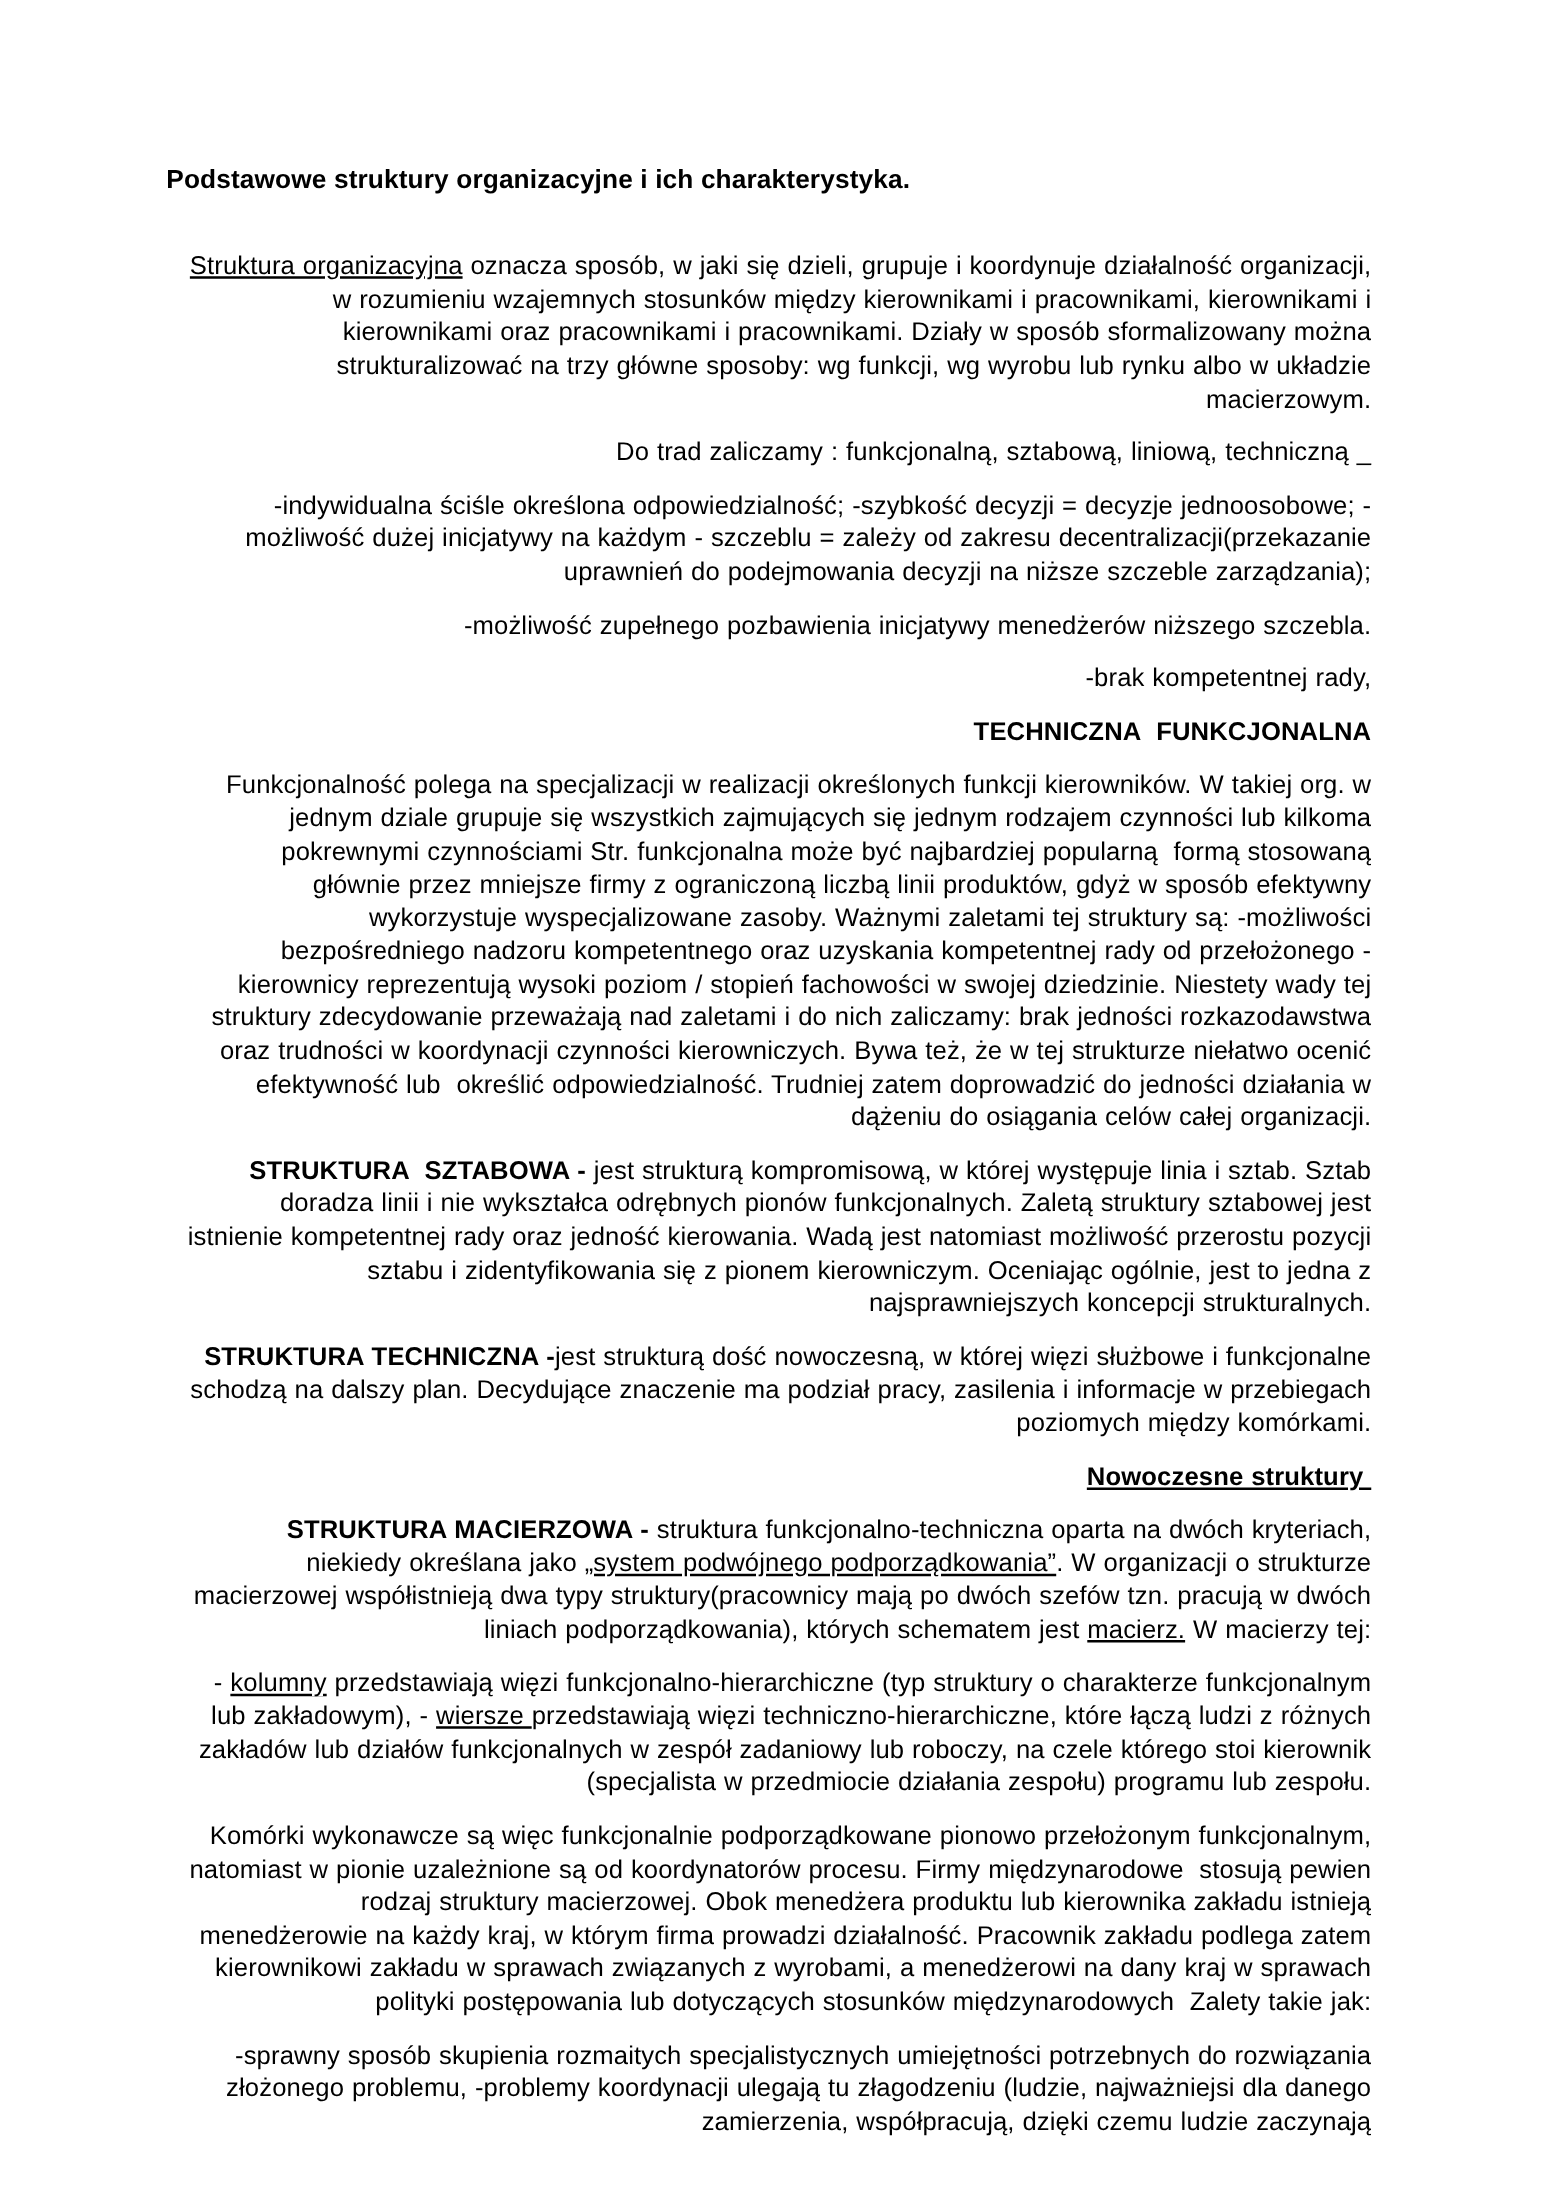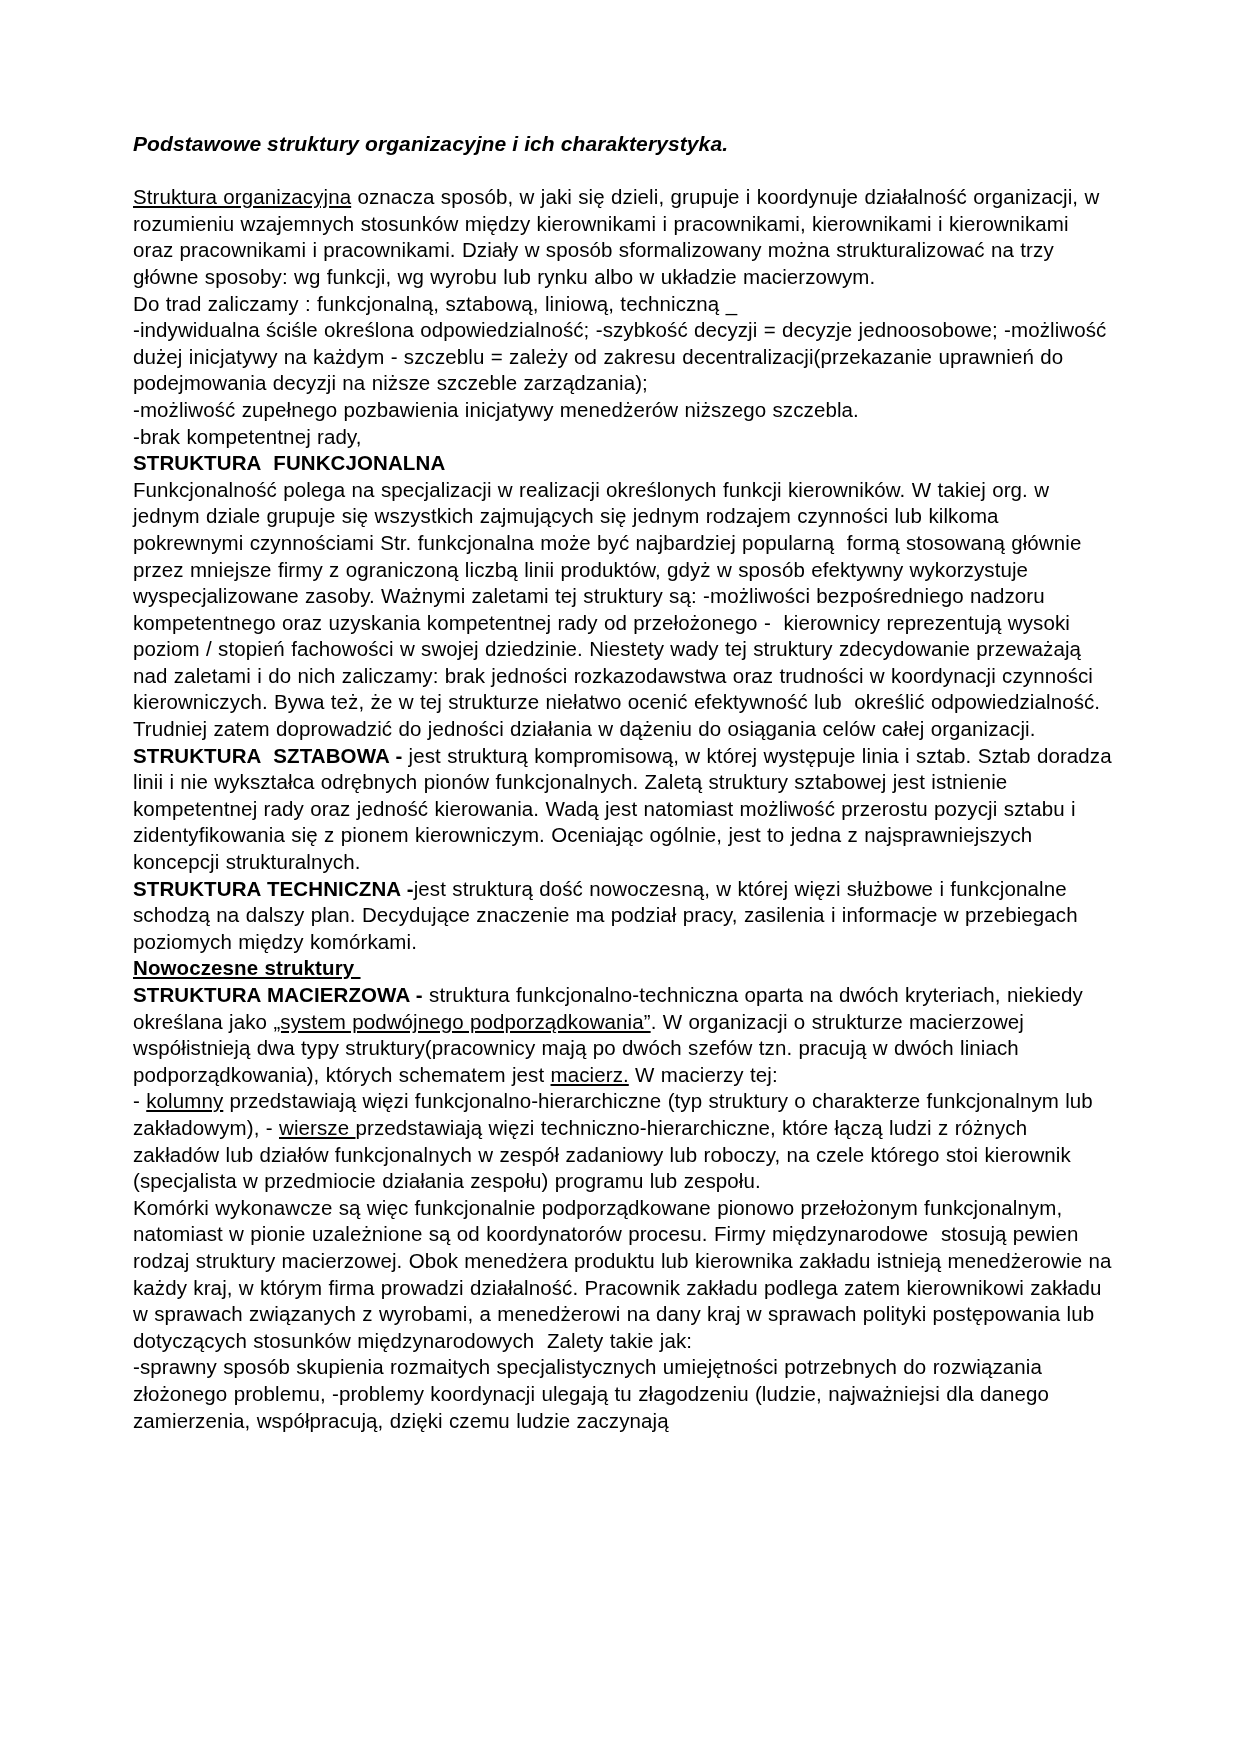--- a/index.html
+++ b/index.html
@@ -23,47 +23,47 @@
     width: 980px;
     font-size: 20.5px;
     line-height: 26.6px;
     letter-spacing: 0.1px;
   }
   .doc-title {
     margin: 0;
     font-size: 21px;
     line-height: 26.6px;
     font-weight: bold;
-    font-style: italic;
   }
   .blank-line {
     height: 26.6px;
   }
   .para {
-    margin: 0;
+    margin: 16px;
     white-space: pre-wrap;
     word-spacing: 0.5px;
+    text-align: right;
   }
   .bold { font-weight: bold; }
   .underline { text-decoration: underline; }
 </style>
 </head>
 <body>
 
 <div class="page">
   <div class="content">
     <h1 class="doc-title">Podstawowe struktury organizacyjne i ich charakterystyka.</h1>
     <div class="blank-line"></div>
     <div id="paragraphs">
         <p class="para"><span class="underline">Struktura organizacyjna</span><span> oznacza sposób, w jaki się dzieli, grupuje i koordynuje działalność organizacji, w rozumieniu wzajemnych stosunków między kierownikami i pracownikami, kierownikami i kierownikami oraz pracownikami i pracownikami. Działy w sposób sformalizowany można strukturalizować na trzy główne sposoby: wg funkcji, wg wyrobu lub rynku albo w układzie macierzowym.</span></p>
         <p class="para"><span>Do trad zaliczamy : funkcjonalną, sztabową, liniową, techniczną _</span></p>
         <p class="para"><span>-indywidualna ściśle określona odpowiedzialność; -szybkość decyzji = decyzje jednoosobowe; -możliwość dużej inicjatywy na każdym - szczeblu = zależy od zakresu decentralizacji(przekazanie uprawnień do podejmowania decyzji na niższe szczeble zarządzania);</span></p>
         <p class="para"><span>-możliwość zupełnego pozbawienia inicjatywy menedżerów niższego szczebla.</span></p>
         <p class="para"><span>-brak kompetentnej rady,</span></p>
-        <p class="para"><span class="bold">STRUKTURA  FUNKCJONALNA</span></p>
+        <p class="para"><span class="bold">TECHNICZNA  FUNKCJONALNA</span></p>
         <p class="para"><span>Funkcjonalność polega na specjalizacji w realizacji określonych funkcji kierowników. W takiej org. w jednym dziale grupuje się wszystkich zajmujących się jednym rodzajem czynności lub kilkoma pokrewnymi czynnościami Str. funkcjonalna może być najbardziej popularną  formą stosowaną głównie przez mniejsze firmy z ograniczoną liczbą linii produktów, gdyż w sposób efektywny wykorzystuje wyspecjalizowane zasoby. Ważnymi zaletami tej struktury są: -możliwości bezpośredniego nadzoru kompetentnego oraz uzyskania kompetentnej rady od przełożonego -  kierownicy reprezentują wysoki poziom / stopień fachowości w swojej dziedzinie. Niestety wady tej struktury zdecydowanie przeważają nad zaletami i do nich zaliczamy: brak jedności rozkazodawstwa oraz trudności w koordynacji czynności kierowniczych. Bywa też, że w tej strukturze niełatwo ocenić efektywność lub  określić odpowiedzialność. Trudniej zatem doprowadzić do jedności działania w dążeniu do osiągania celów całej organizacji.</span></p>
         <p class="para"><span class="bold">STRUKTURA  SZTABOWA - </span><span>jest strukturą kompromisową, w której występuje linia i sztab. Sztab doradza linii i nie wykształca odrębnych pionów funkcjonalnych. Zaletą struktury sztabowej jest istnienie kompetentnej rady oraz jedność kierowania. Wadą jest natomiast możliwość przerostu pozycji sztabu i zidentyfikowania się z pionem kierowniczym. Oceniając ogólnie, jest to jedna z najsprawniejszych koncepcji strukturalnych.</span></p>
         <p class="para"><span class="bold">STRUKTURA TECHNICZNA -</span><span>jest strukturą dość nowoczesną, w której więzi służbowe i funkcjonalne schodzą na dalszy plan. Decydujące znaczenie ma podział pracy, zasilenia i informacje w przebiegach poziomych między komórkami.</span></p>
         <p class="para"><span class="bold underline">Nowoczesne struktury </span></p>
         <p class="para"><span class="bold">STRUKTURA MACIERZOWA - </span><span>struktura funkcjonalno-techniczna oparta na dwóch kryteriach, niekiedy określana jako </span><span class="underline">„system podwójnego podporządkowania”</span><span>. W organizacji o strukturze macierzowej współistnieją dwa typy struktury(pracownicy mają po dwóch szefów tzn. pracują w dwóch liniach podporządkowania), których schematem jest </span><span class="underline">macierz.</span><span> W macierzy tej:</span></p>
         <p class="para"><span>- </span><span class="underline">kolumny</span><span> przedstawiają więzi funkcjonalno-hierarchiczne (typ struktury o charakterze funkcjonalnym lub zakładowym), - </span><span class="underline">wiersze </span><span>przedstawiają więzi techniczno-hierarchiczne, które łączą ludzi z różnych zakładów lub działów funkcjonalnych w zespół zadaniowy lub roboczy, na czele którego stoi kierownik (specjalista w przedmiocie działania zespołu) programu lub zespołu.</span></p>
         <p class="para"><span>Komórki wykonawcze są więc funkcjonalnie podporządkowane pionowo przełożonym funkcjonalnym, natomiast w pionie uzależnione są od koordynatorów procesu. Firmy międzynarodowe  stosują pewien rodzaj struktury macierzowej. Obok menedżera produktu lub kierownika zakładu istnieją menedżerowie na każdy kraj, w którym firma prowadzi działalność. Pracownik zakładu podlega zatem kierownikowi zakładu w sprawach związanych z wyrobami, a menedżerowi na dany kraj w sprawach polityki postępowania lub dotyczących stosunków międzynarodowych  Zalety takie jak:</span></p>
         <p class="para"><span>-sprawny sposób skupienia rozmaitych specjalistycznych umiejętności potrzebnych do rozwiązania złożonego problemu, -problemy koordynacji ulegają tu złagodzeniu (ludzie, najważniejsi dla danego zamierzenia, współpracują, dzięki czemu ludzie zaczynają</span></p>
       </div>
   </div>

